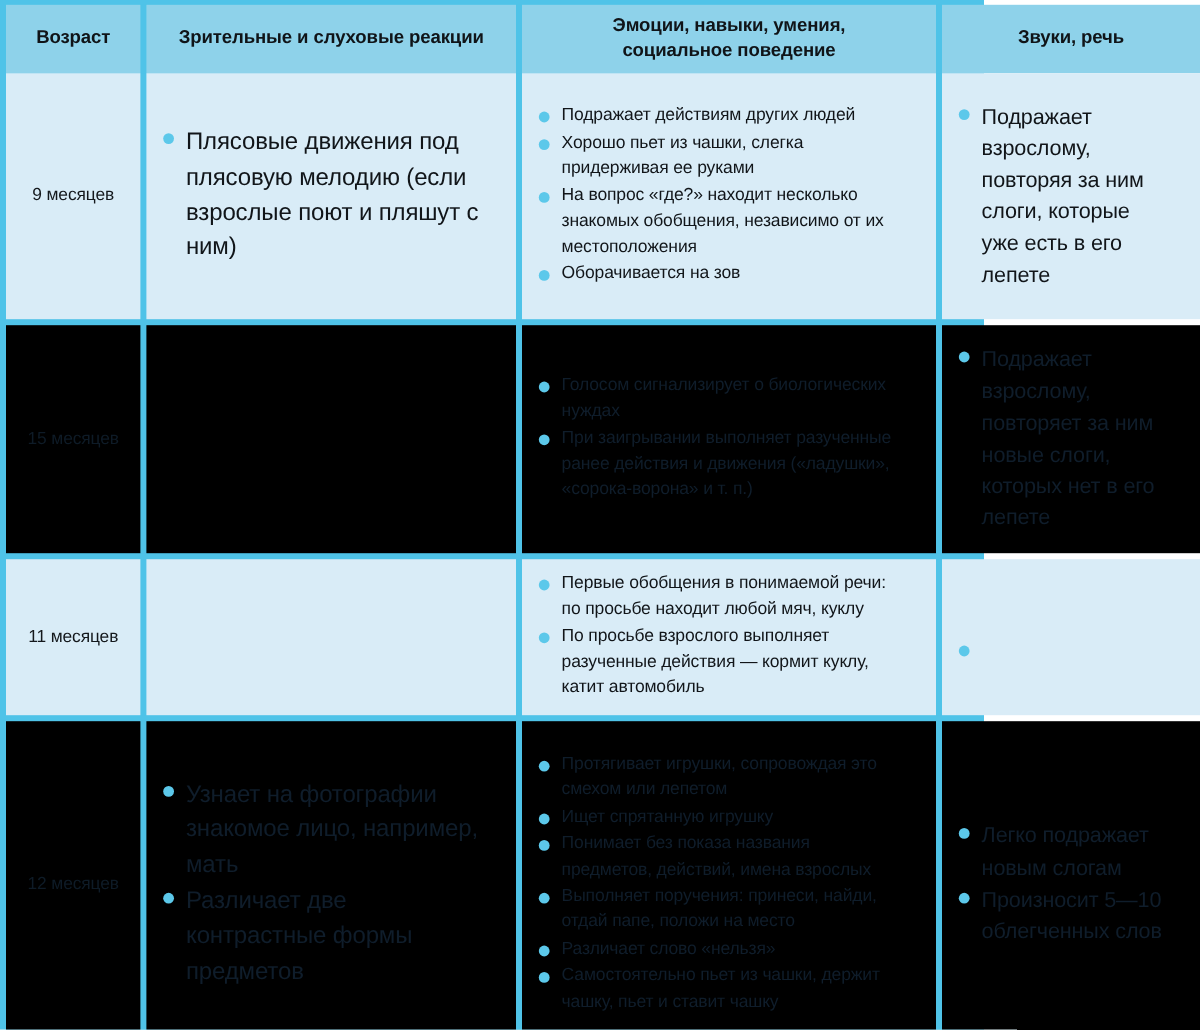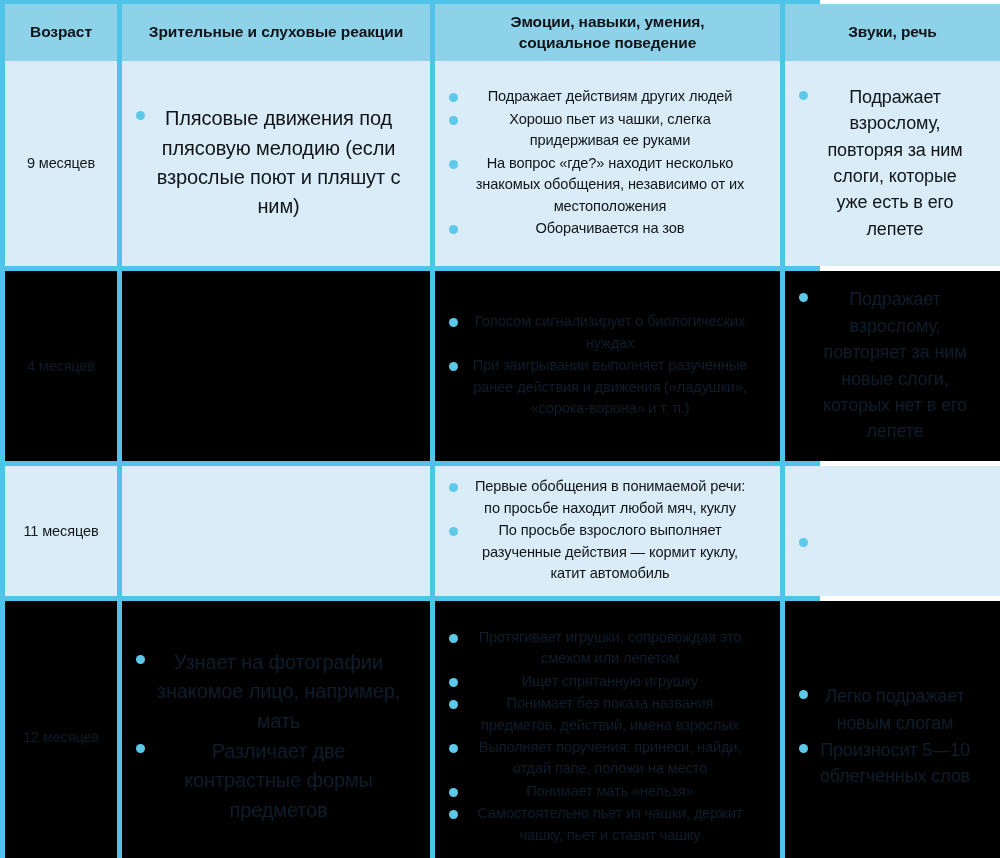--- a/index.html
+++ b/index.html
@@ -76,21 +76,20 @@
   .row-dark .age-text { color: #0e1b27; }
   .row-dark .li-text  { color: #0f1d2b; }
 
   .cell-inner {
     height: 100%;
     box-sizing: border-box;
     display: flex;
     flex-direction: column;
     justify-content: center;
     padding: 8px 28px 8px 14px;
-    text-align: center;
   }
   .cell-age .cell-inner {
     align-items: center;
     text-align: right;
     padding: 6px 20px;
   }
   .age-text {
     font-size: 14.5px;
     line-height: 1.3;
     letter-spacing: -0.1px;
@@ -205,21 +204,21 @@
                 <span class="li-text">Подражает взрослому, повторяя за ним слоги, которые уже есть в его лепете</span>
               </li>
             </ul>
           </div>
         </div>
       </div>
       <div class="gutter-h"></div>
       <div class="row row-dark" style="height:190px;">
         <div class="cell col-age cell-age">
           <div class="cell-inner">
-            <span class="age-text">4 месяцев</span>
+            <span class="age-text">15 месяцев</span>
           </div>
         </div>
         <div class="gutter-v"></div>
         <div class="cell col-vis">
           <div class="cell-inner"></div>
         </div>
         <div class="gutter-v"></div>
         <div class="cell col-emo">
           <div class="cell-inner">
             <ul class="bullets">
@@ -320,21 +319,21 @@
               <li>
                 <span class="dot"></span>
                 <span class="li-text">Понимает без показа названия предметов, действий, имена взрослых</span>
               </li>
               <li>
                 <span class="dot"></span>
                 <span class="li-text">Выполняет поручения: принеси, найди, отдай папе, положи на место</span>
               </li>
               <li>
                 <span class="dot"></span>
-                <span class="li-text">Понимает мать «нельзя»</span>
+                <span class="li-text">Различает слово «нельзя»</span>
               </li>
               <li>
                 <span class="dot"></span>
                 <span class="li-text">Самостоятельно пьет из чашки, держит чашку, пьет и ставит чашку</span>
               </li>
             </ul>
           </div>
         </div>
         <div class="gutter-v"></div>
         <div class="cell col-snd">

